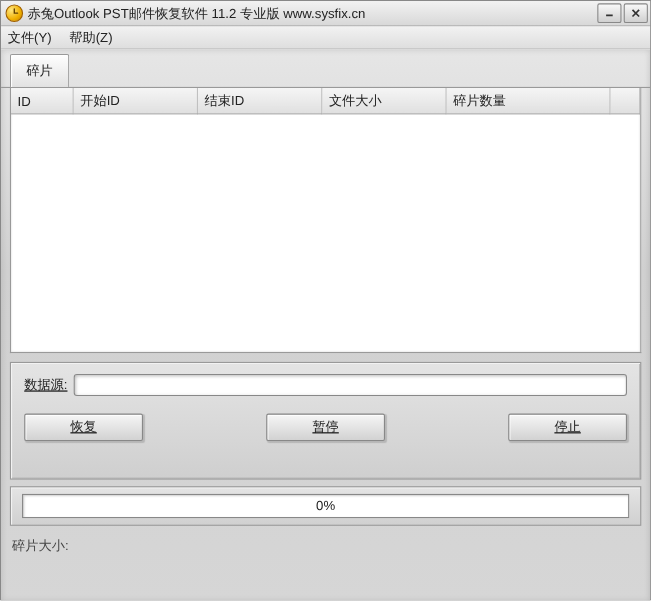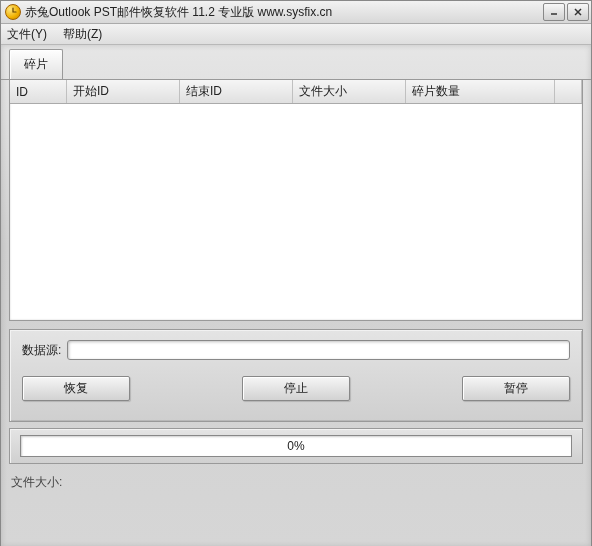--- a/index.html
+++ b/index.html
@@ -112,21 +112,21 @@
     box-shadow: inset 1px 1px 0 #fff;
     font-weight: normal;
   }
   .panel {
     border: 1px solid #999;
     background: linear-gradient(to bottom, #e4e4e4, #cfcfcf);
     box-shadow: inset 1px 1px 0 #f2f2f2, inset -1px -1px 0 #b8b8b8;
     padding: 10px 12px 12px 12px;
     box-sizing: border-box;
   }
-  .main-panel { height: 93px; }
+  .main-panel { height: 107px; text-decoration: underline; }
   .main-panel .row1 { display: flex; align-items: center; gap: 6px; margin-bottom: 16px; }
   .label-src { color: #222; white-space: nowrap; }
   .src-input {
     flex: 1;
     height: 18px;
     border: 1px solid #888;
     background: #fff;
     border-radius: 3px;
     box-shadow: inset 1px 1px 3px rgba(0,0,0,.25);
     padding: 0 4px;
@@ -222,33 +222,33 @@
     </div>
 
     <div class="lower-section">
       <div class="panel main-panel">
         <div class="row1">
           <span class="label-src">数据源:</span>
           <input class="src-input" type="text" value="" style="">
         </div>
         <div class="btn-row">
           <div class="btn">恢复</div>
+          <div class="btn">暂停</div>
           <div class="btn">停止</div>
-          <div class="btn">暂停</div>
         </div>
       </div>
     </div>
 
     <div class="progress-panel">
       <div class="progress-bar">
         <span>0%</span>
       </div>
     </div>
 
     <div class="status-row">
       <div>
-        <span>文件大小:</span>
+        <span>碎片大小:</span>
         <span></span>
       </div>
     </div>
 
   </div>
 </div>
 
 </body></html>

